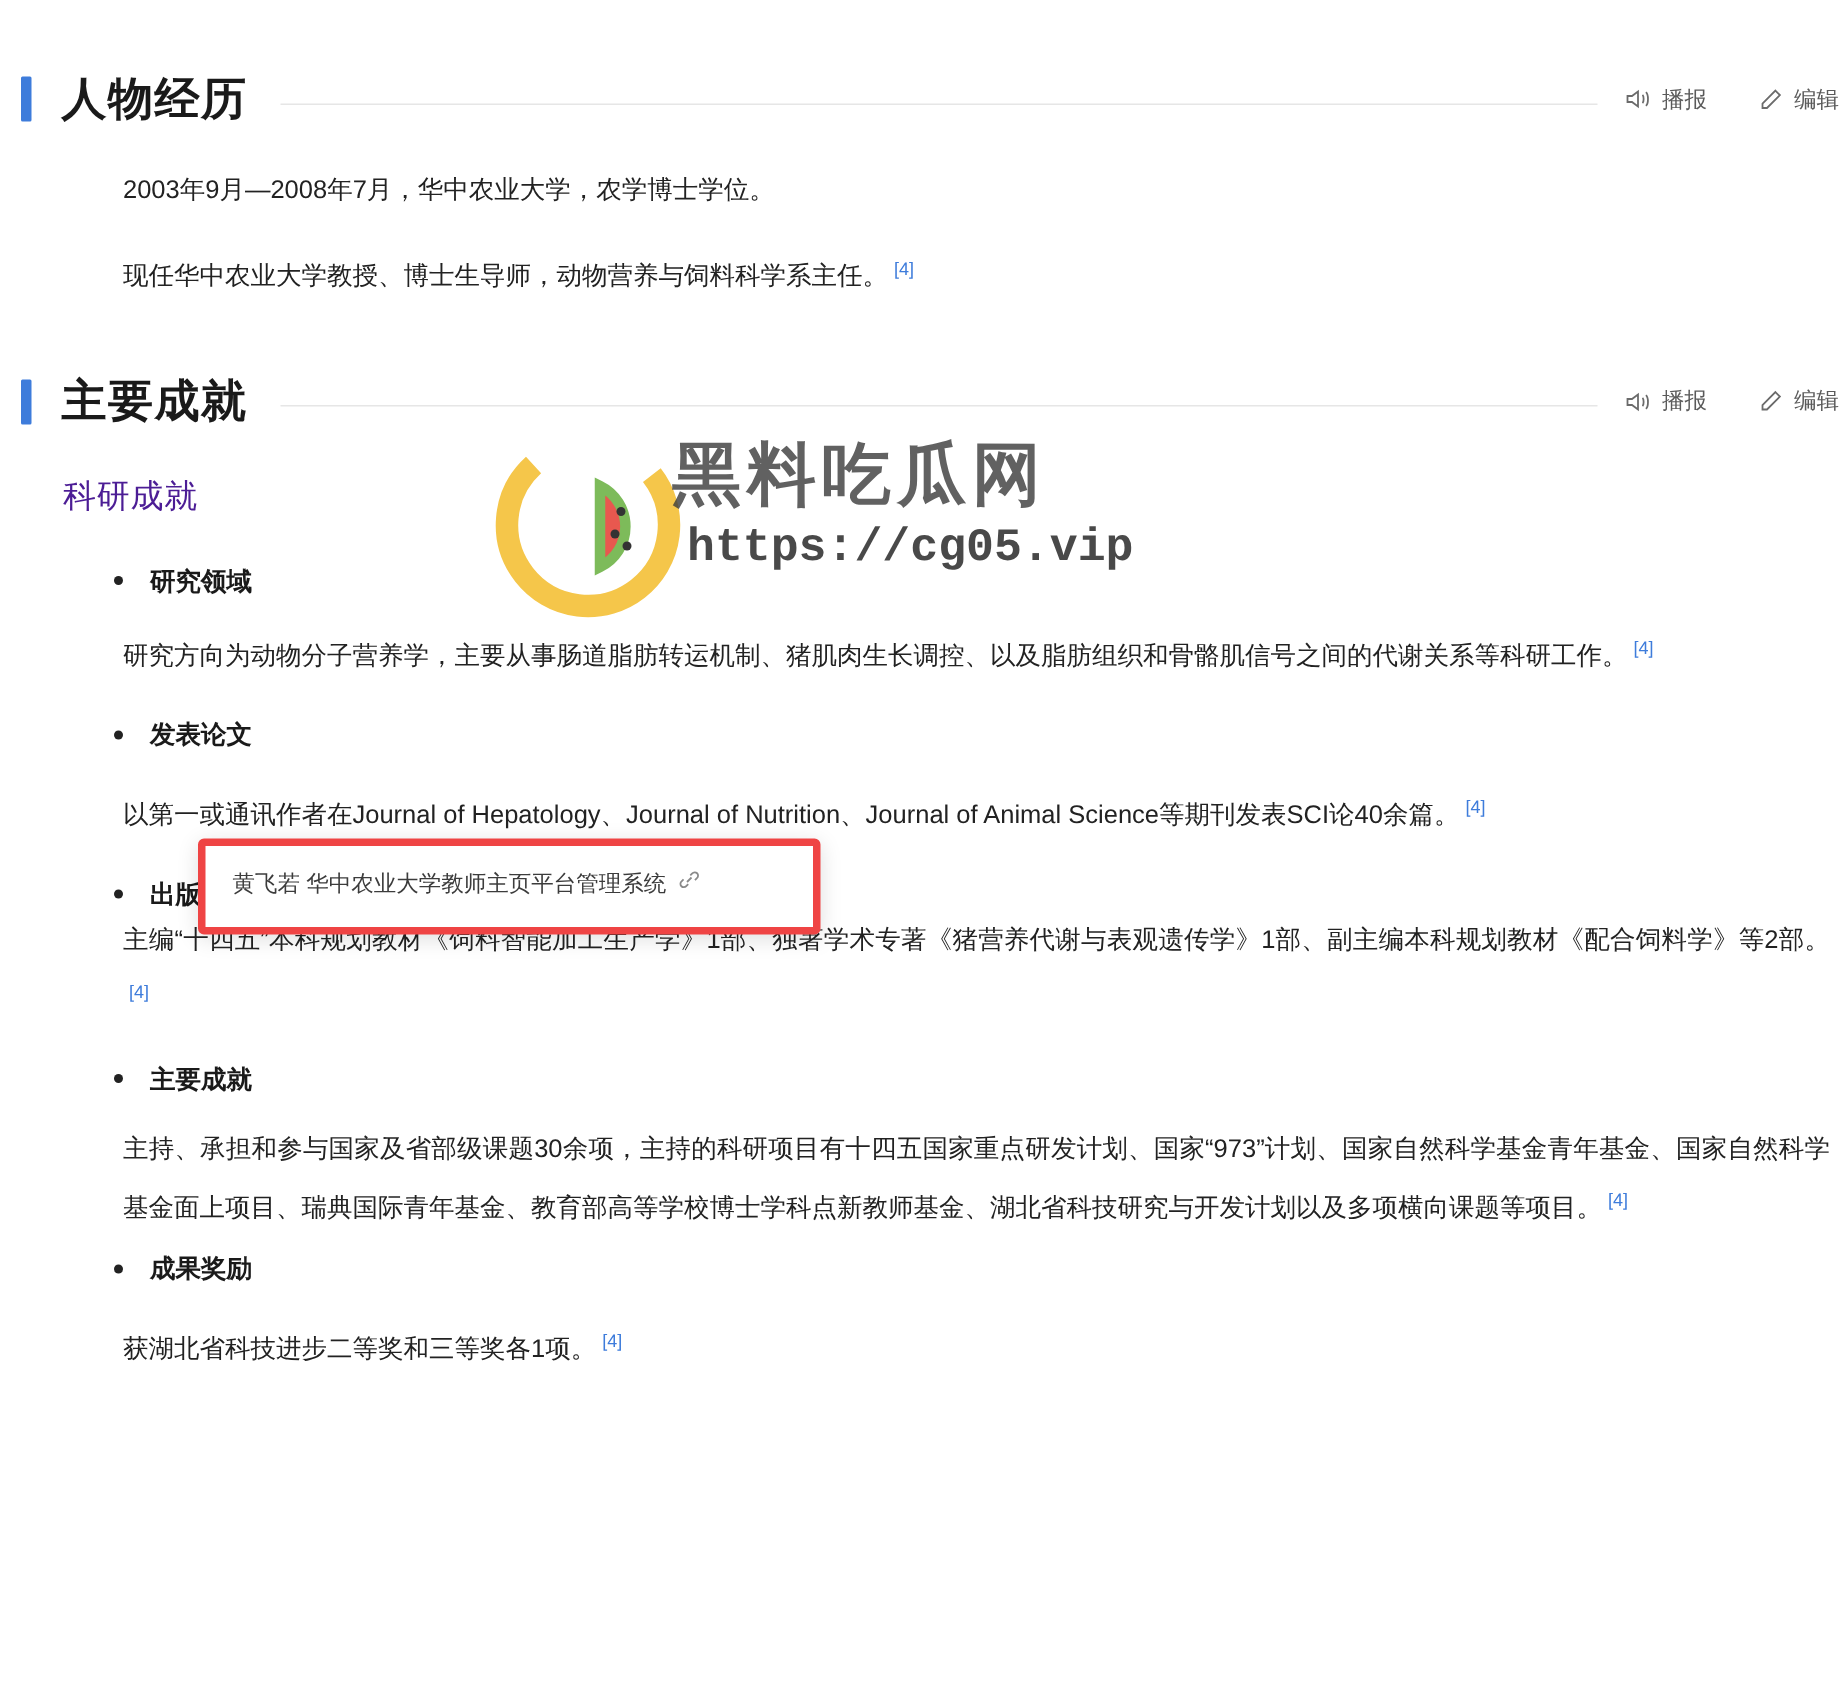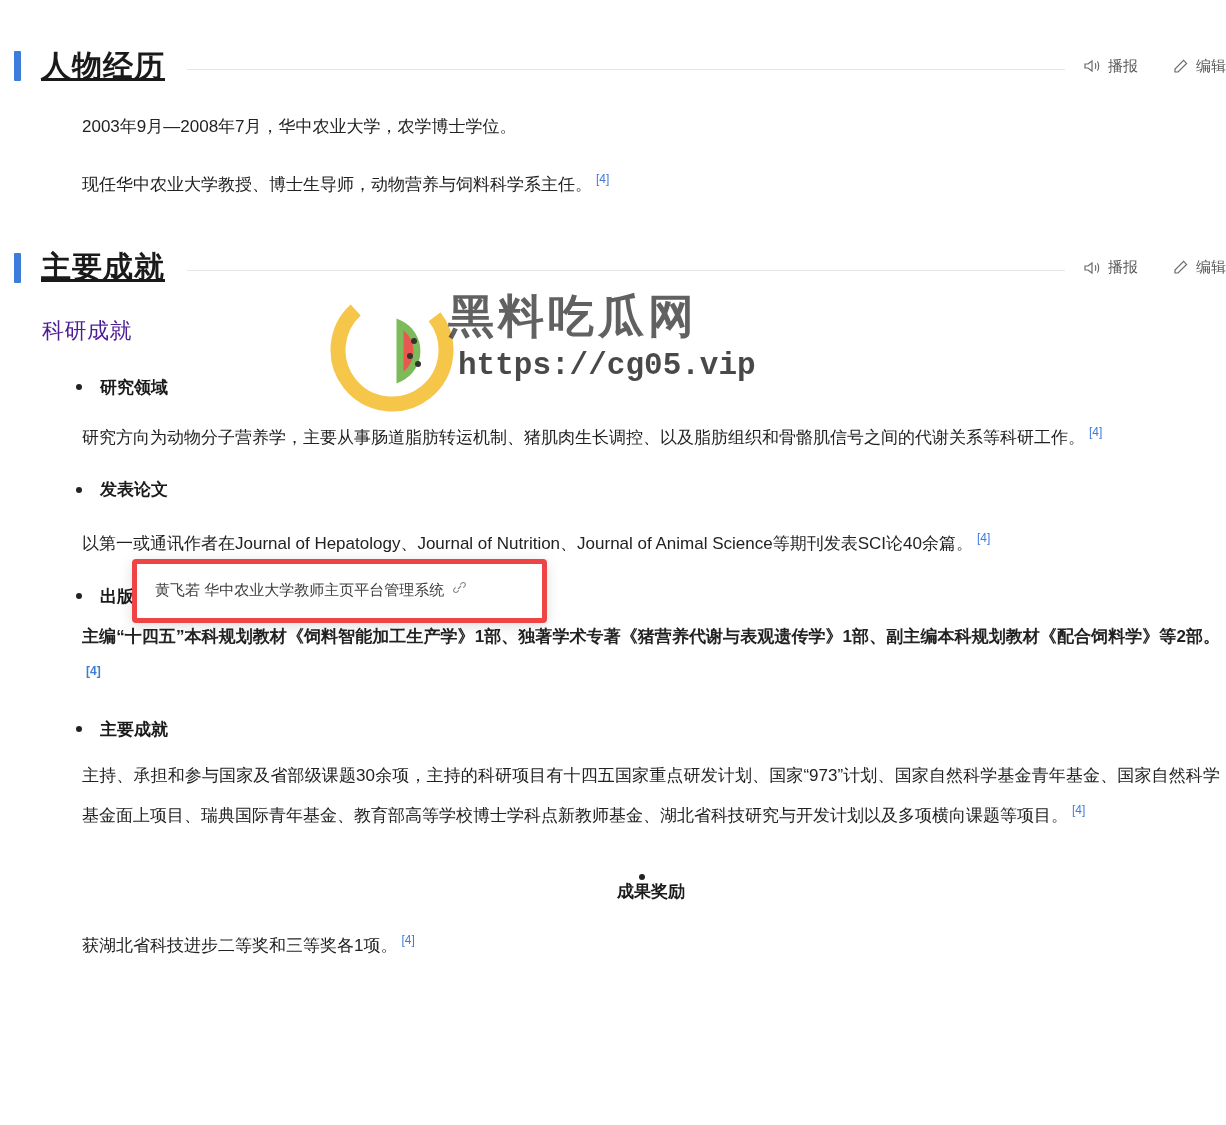--- a/index.html
+++ b/index.html
@@ -41,21 +41,20 @@
     border-radius: 1px;
     flex: 0 0 auto;
   }
   .section-title {
     font-size: 30px;
     font-weight: 700;
     letter-spacing: 1px;
     color: #1a1a1a;
     margin-left: 20px;
     white-space: nowrap;
-    text-decoration: underline;
   }
   .head-rule {
     flex: 1 1 auto;
     height: 1px;
     background: #e6e6e6;
     margin: 0 18px 0 22px;
     position: relative;
     top: 3px;
   }
   .head-actions {
@@ -264,33 +263,33 @@
     <span>发表论文</span>
   </div>
   <p class="para" style="margin-top:20px;">
     <span>以第一或通讯作者在Journal of Hepatology、Journal of Nutrition、Journal of Animal Science等期刊发表SCI论40余篇。</span><span class="sup">[4]</span>
   </p>
 
   <div class="bullet" style="margin-top:24px;">
     <span class="dot"></span>
     <span>出版著作</span>
   </div>
-  <p class="para" style="margin-top:12px;font-weight:bold;">
+  <p class="para" style="margin-top:2px;">
     <span>主编“十四五”本科规划教材《饲料智能加工生产学》1部、独著学术专著《猪营养代谢与表观遗传学》1部、副主编本科规划教材《配合饲料学》等2部。</span><span class="sup">[4]</span>
   </p>
 
   <div class="bullet" style="margin-top:24px;">
     <span class="dot"></span>
     <span>主要成就</span>
   </div>
   <p class="para" style="margin-top:18px;">
     <span>主持、承担和参与国家及省部级课题30余项，主持的科研项目有十四五国家重点研发计划、国家“973”计划、国家自然科学基金青年基金、国家自然科学基金面上项目、瑞典国际青年基金、教育部高等学校博士学科点新教师基金、湖北省科技研究与开发计划以及多项横向课题等项目。</span><span class="sup">[4]</span>
   </p>
 
-  <div class="bullet" style="margin-top:42px;flex-direction:column;">
+  <div class="bullet" style="margin-top:12px;">
     <span class="dot"></span>
     <span>成果奖励</span>
   </div>
   <p class="para" style="margin-top:20px;">
     <span>获湖北省科技进步二等奖和三等奖各1项。</span><span class="sup">[4]</span>
   </p>
 
   <div class="cite-pop">
     <div class="cite-line1">
       <span class="t">黄飞若 华中农业大学教师主页平台管理系统</span>

